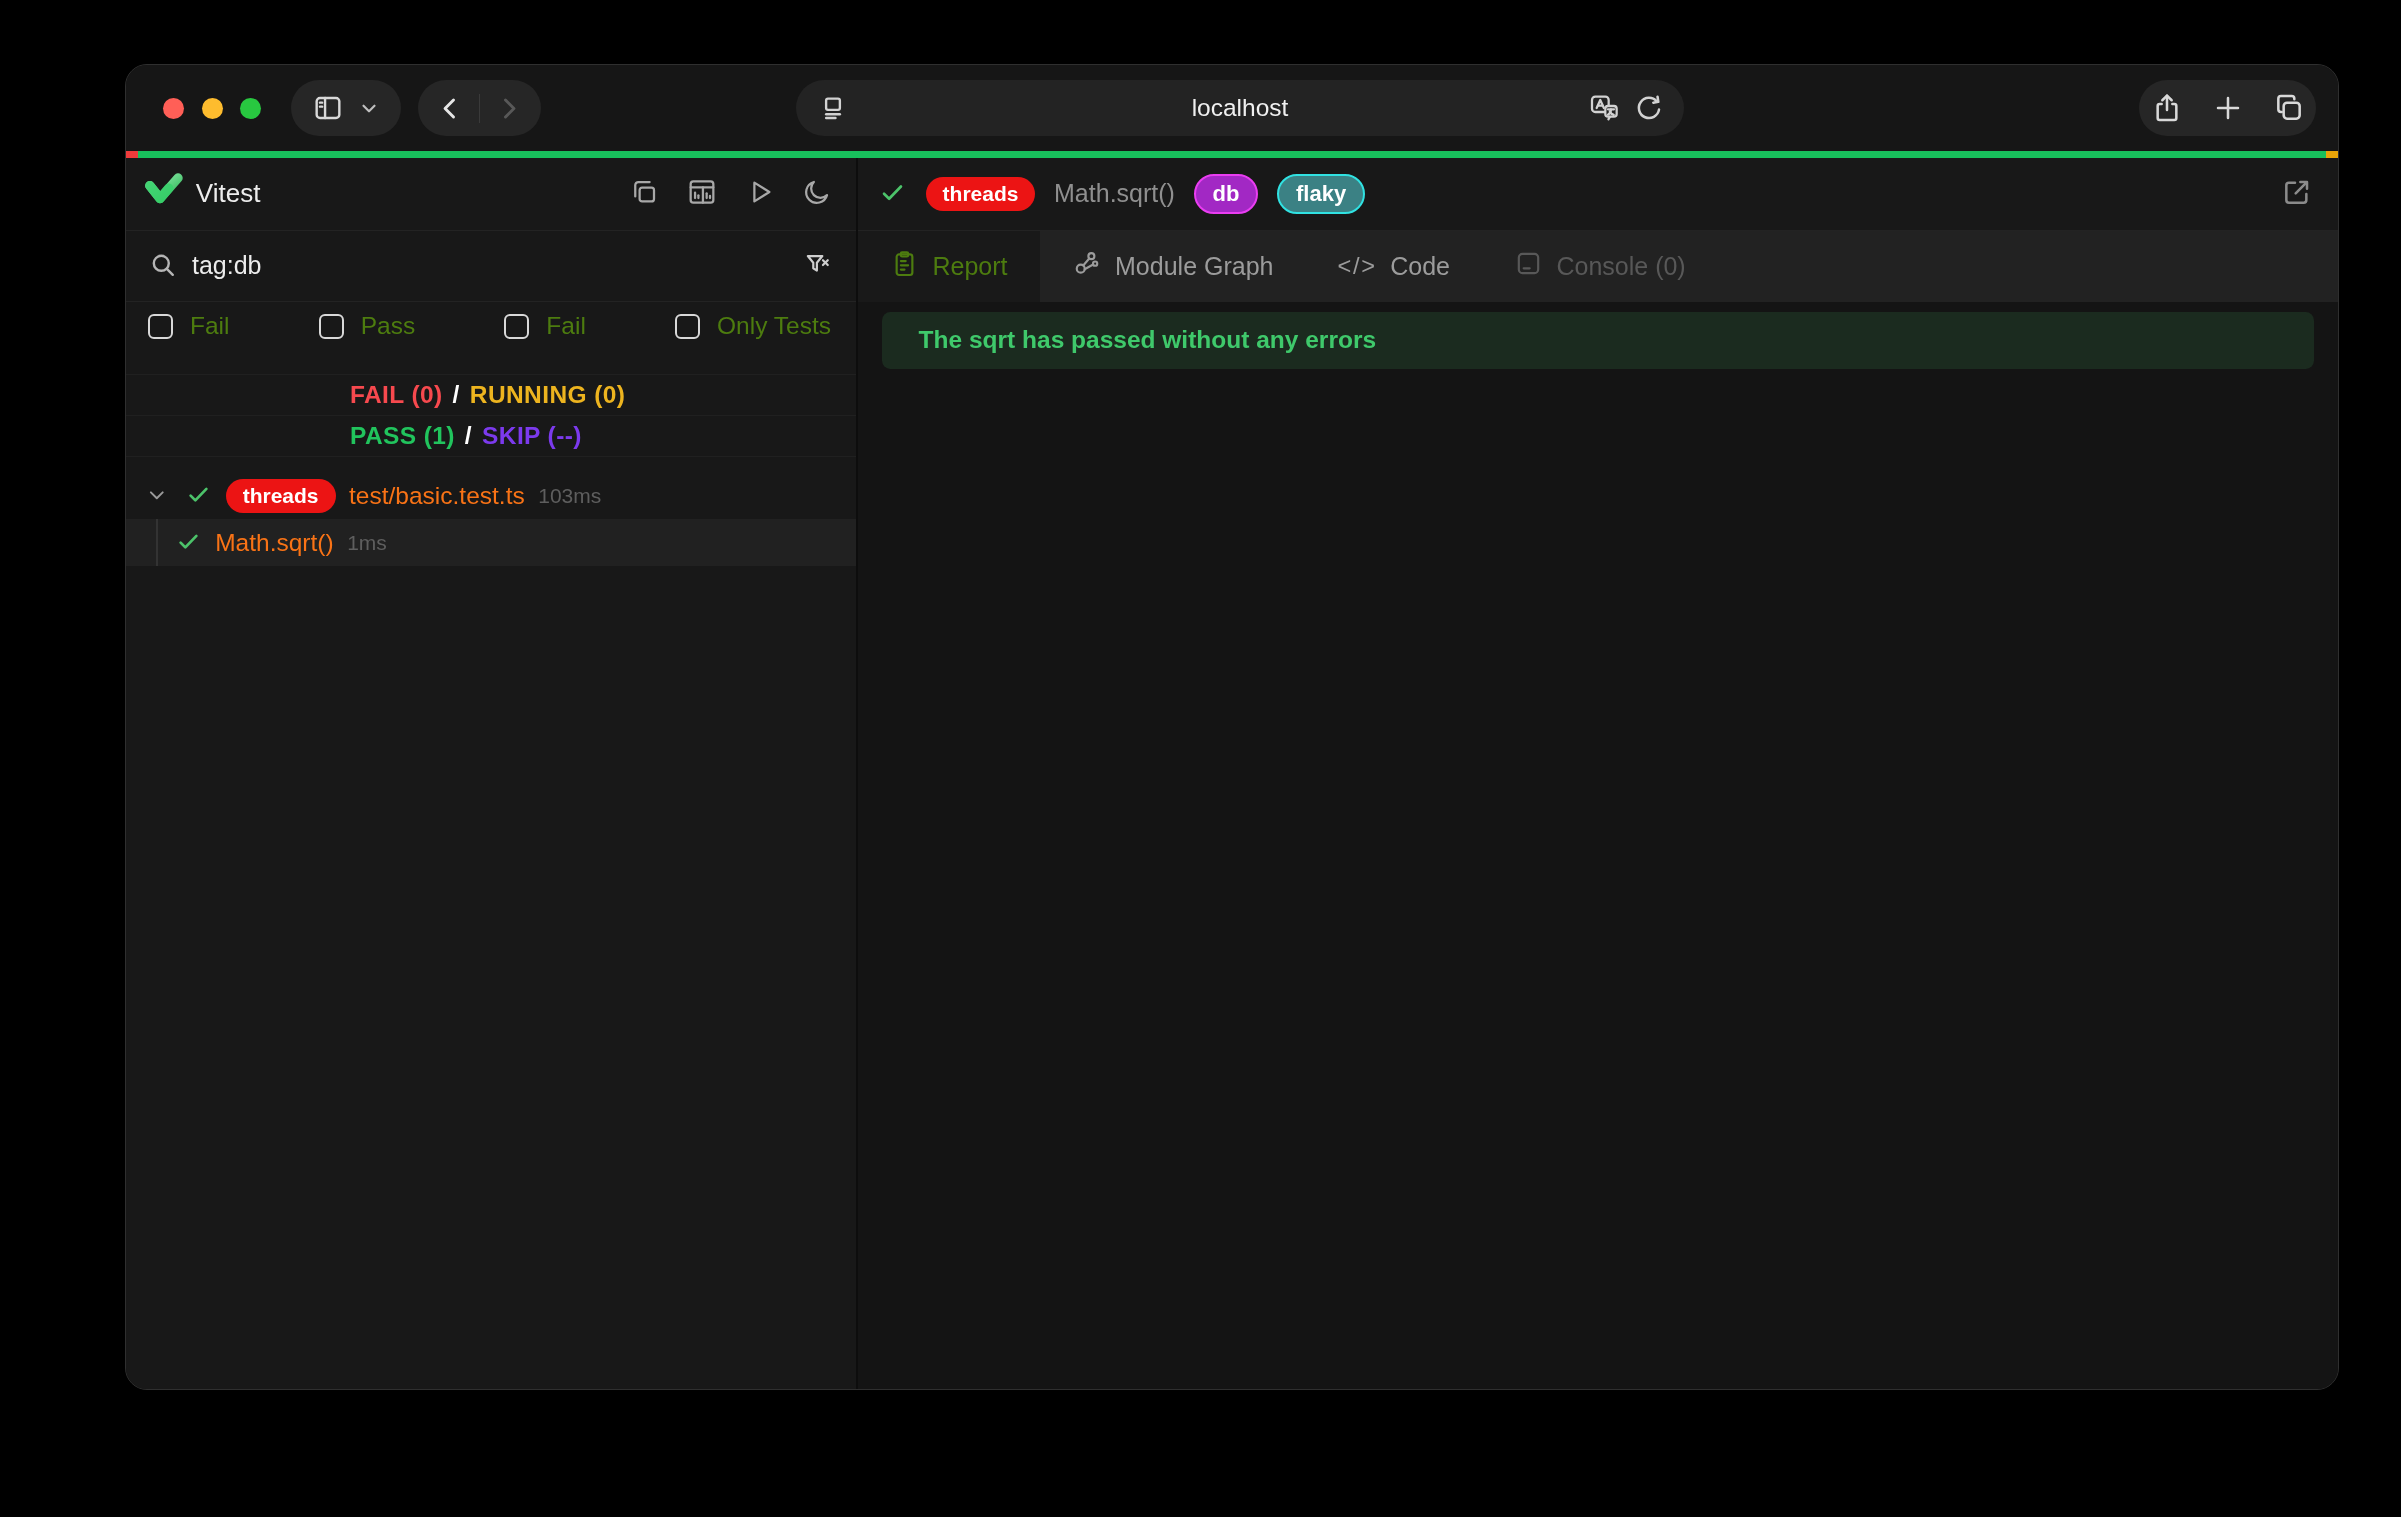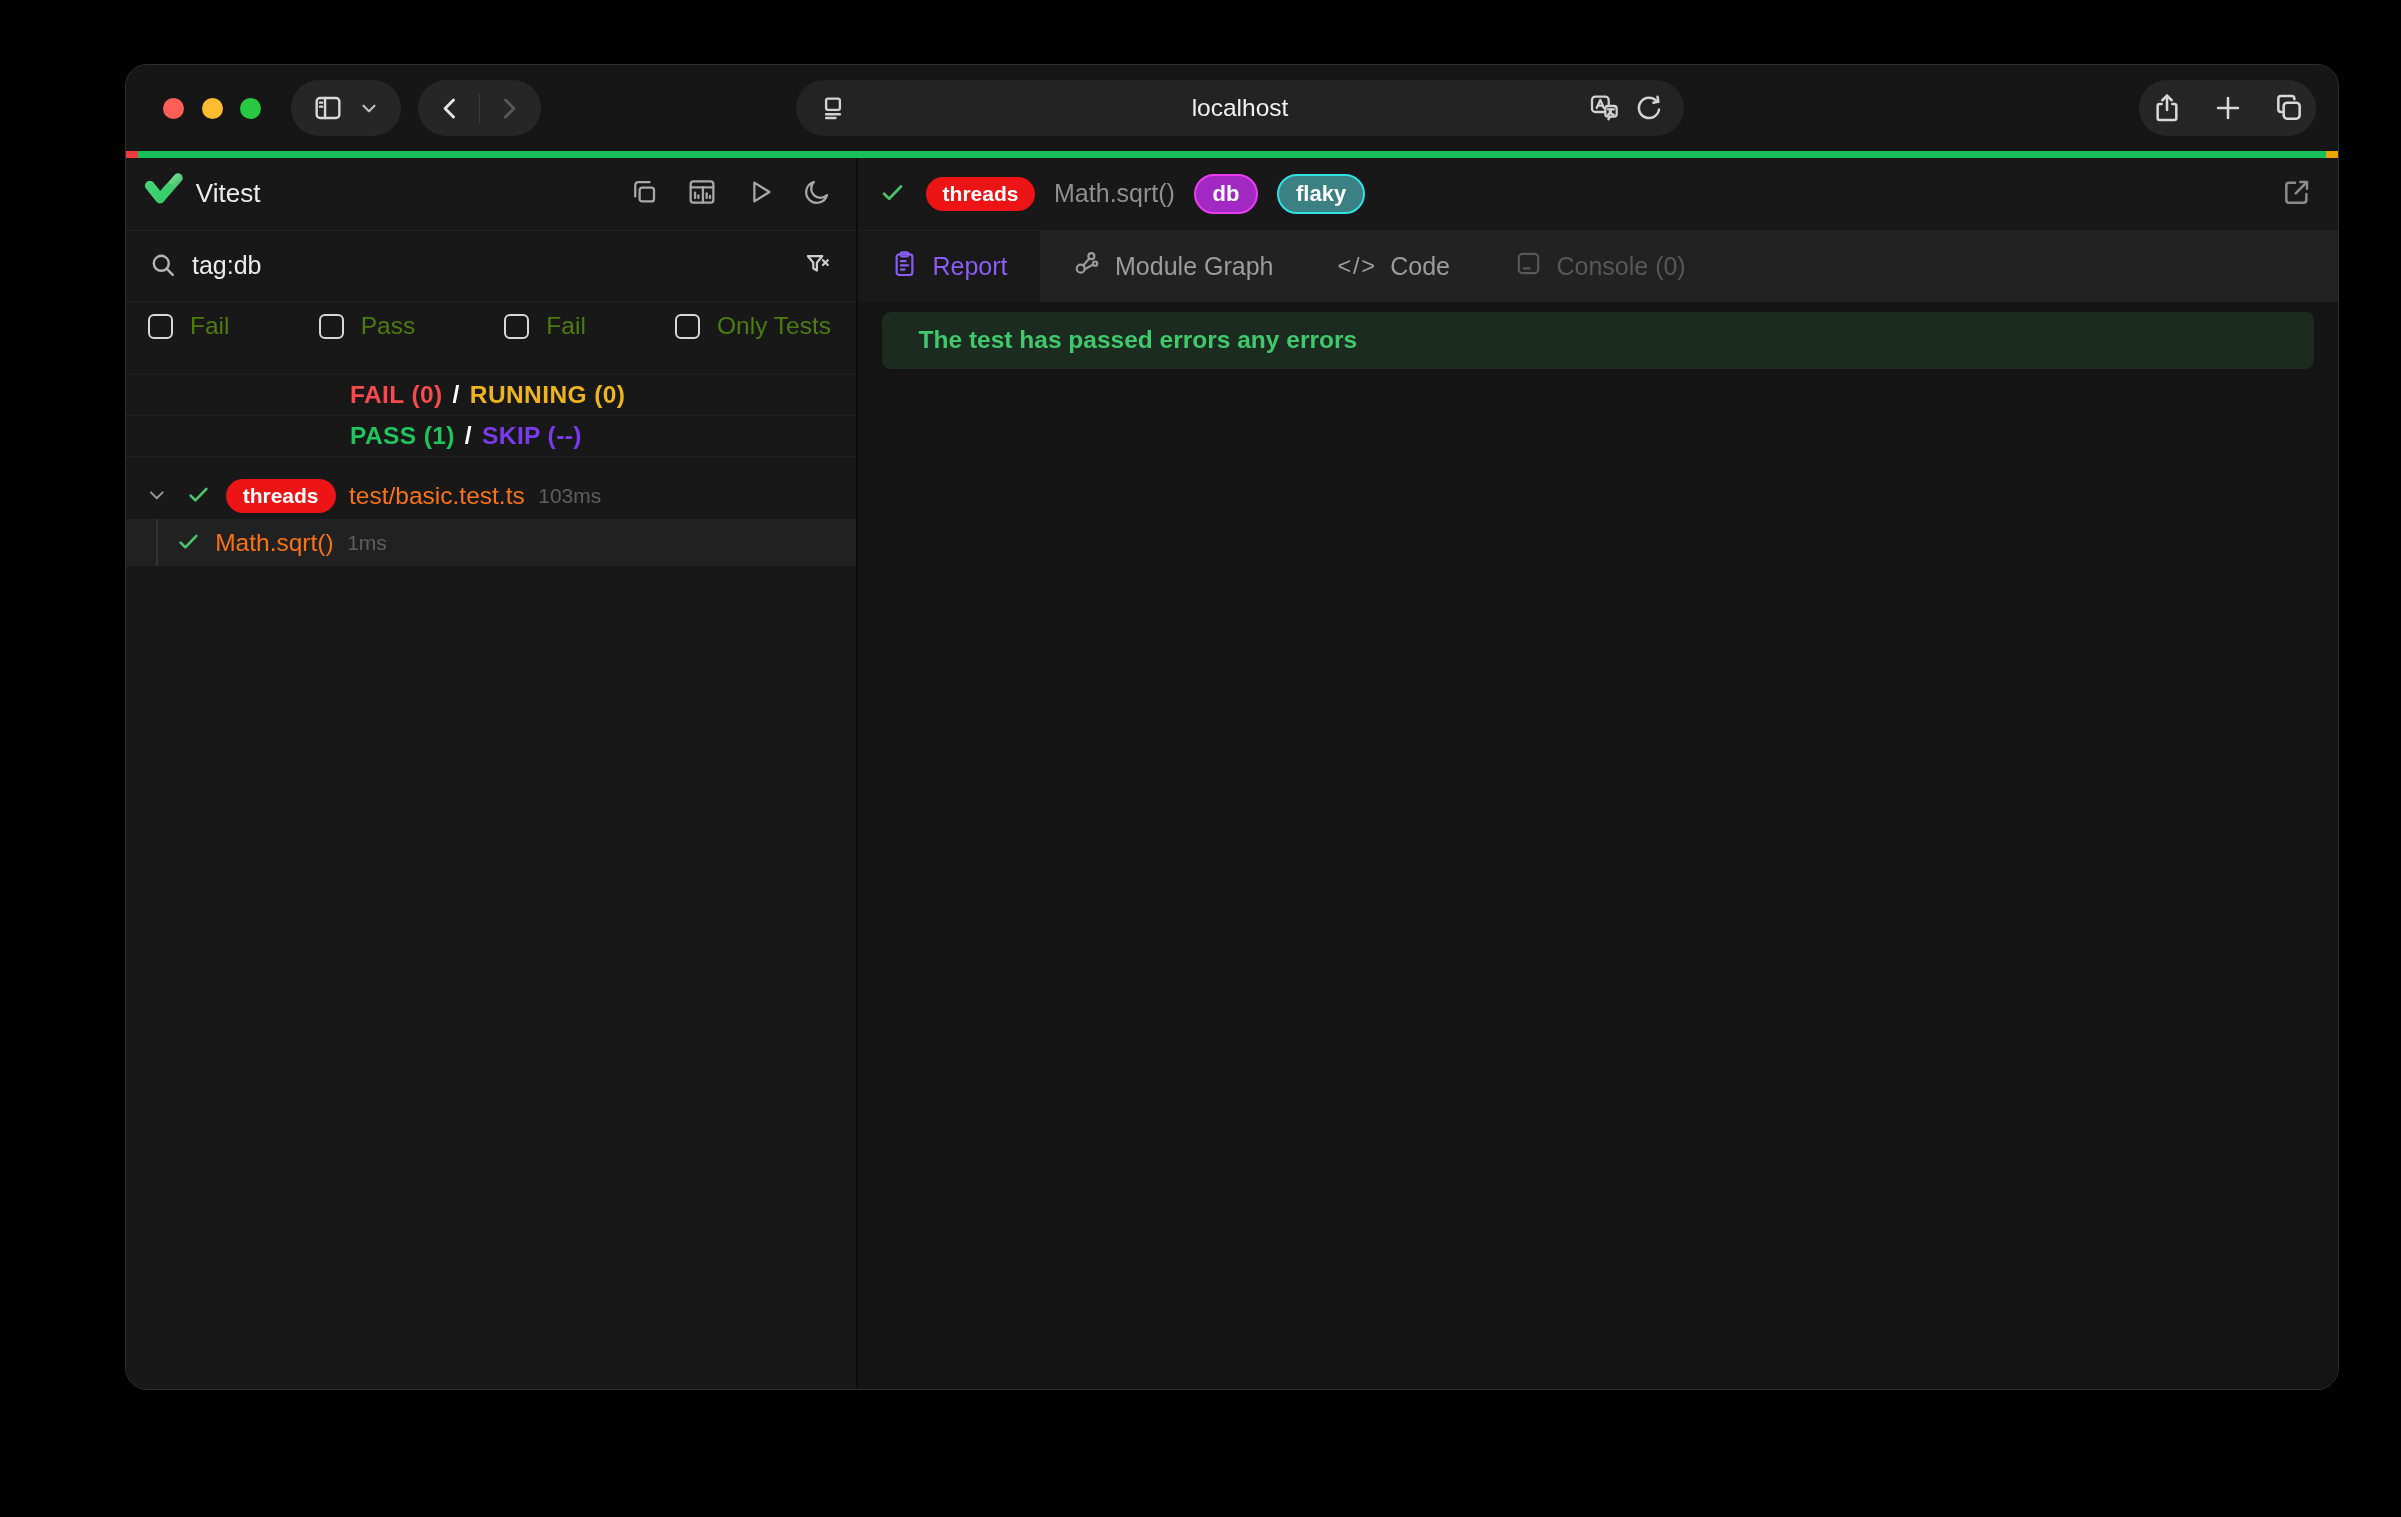--- a/index.html
+++ b/index.html
@@ -106,21 +106,21 @@
   
   .m-header {
     height:73px; background:#181818; border-bottom:1.7px solid #232323;
     display:flex; align-items:center; gap:18.6px; padding:0 25px 0 20px;
   }
   .m-title { font-size:25px; color:#8f8f8f; }
   .m-header .ext { margin-left:auto; color:#8b8b8b; }
 
   .m-tabs { height:71px; background:#222222; display:flex; align-items:stretch; }
   .tab { display:flex; align-items:center; gap:13.5px; padding:0 32px; font-size:25px; color:#9c9c9c; cursor:default; }
-  .tab.active { background:#191919; color:#8b5cf6; }
+  .tab.active { background:#191919; color:#4d7c0f; }
   .tab.disabled { color:#585858; }
   .code-glyph { font-size:23.6px; letter-spacing:1.7px; }
 
   .m-content { flex:1; padding:10px 23.6px; }
   .banner {
     height:57px; border-radius:8.4px; display:flex; align-items:center;
     padding:0 37px; font-size:24.5px; font-weight:bold;
   }
   .check-icon { flex:0 0 auto; }
 </style>
@@ -408,20 +408,20 @@
               <svg width="29" height="29" viewBox="0 0 24 24" fill="none" stroke="currentColor" stroke-width="1.8" stroke-linecap="round" stroke-linejoin="round">
                 <rect x="4" y="4" width="16" height="16" rx="3"></rect>
                 <line x1="8" y1="16" x2="13" y2="16"></line>
               </svg>
             </span>
             <span>Console (0)</span>
           </div>
         </div>
 
         <div class="m-content">
-          <div class="banner" style="background-color: rgb(27, 43, 31); color: rgb(63, 201, 107);">The test has passed errors any errors</div>
+          <div class="banner" style="background-color: rgb(27, 43, 31); color: rgb(63, 201, 107);">The sqrt has passed without any errors</div>
         </div>
       </div>
 
     </div>
   </div>
 </div>
 
 
 </body></html>

